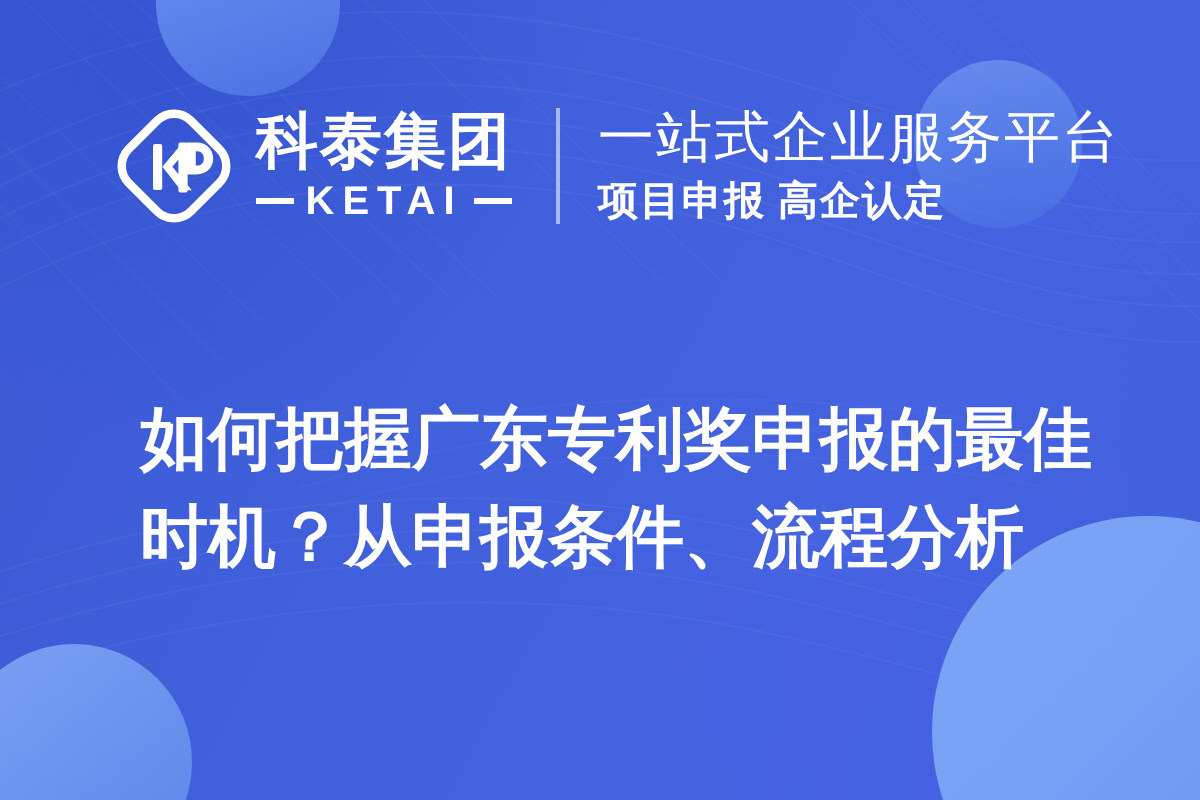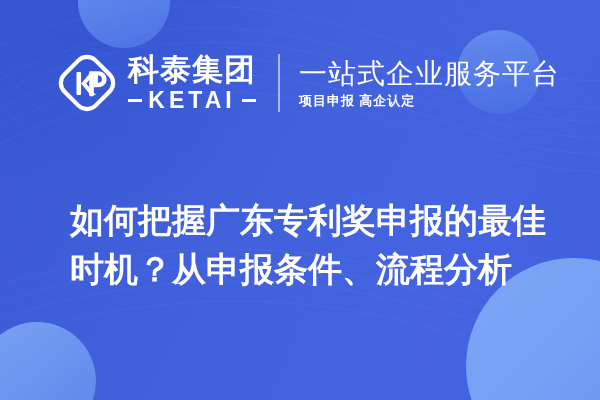--- a/index.html
+++ b/index.html
@@ -108,21 +108,21 @@
     margin-top: 3px;
   }
   .logo-dash {
     flex: 1 1 auto;
     height: 3px;
     background: #ffffff;
     min-width: 12px;
   }
   .logo-en {
     color: #ffffff;
-    font-size: 23px;
+    font-size: 20px;
     font-weight: 700;
     letter-spacing: 4px;
     line-height: 1;
     white-space: nowrap;
   }
   .divider {
     width: 2px;
     height: 58px;
     background: rgba(255,255,255,0.55);
     margin: 0 19px 0 22px;
@@ -137,21 +137,21 @@
     color: #ffffff;
     font-size: 28px;
     font-weight: 400;
     letter-spacing: 1px;
     line-height: 1.18;
     white-space: nowrap;
   }
   .tagline-sub {
     color: #ffffff;
     font-family: "Liberation Serif", "DejaVu Serif", serif;
-    font-size: 13px;
+    font-size: 20px;
     font-weight: 700;
     letter-spacing: 1px;
     line-height: 1.25;
     margin-top: 3px;
     white-space: nowrap;
   }
   
   .headline {
     position: absolute;
     left: 70px;

